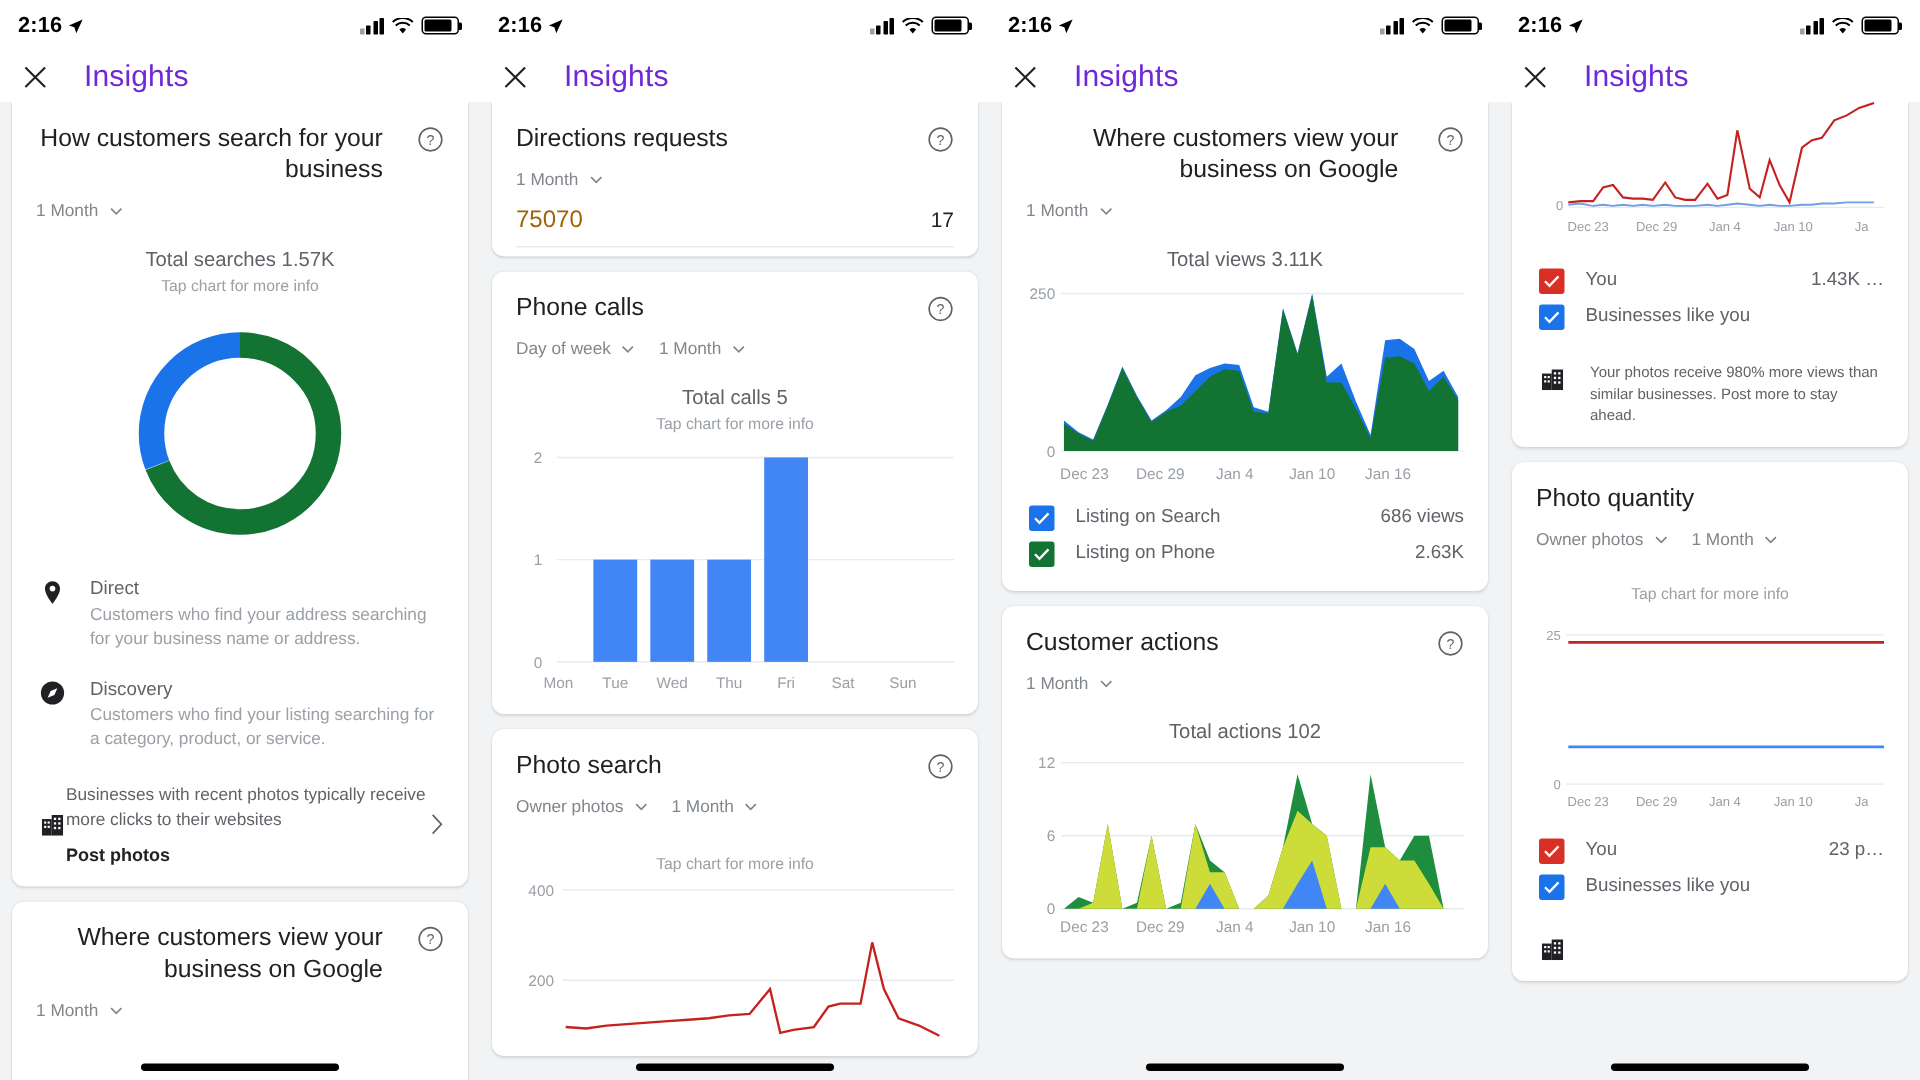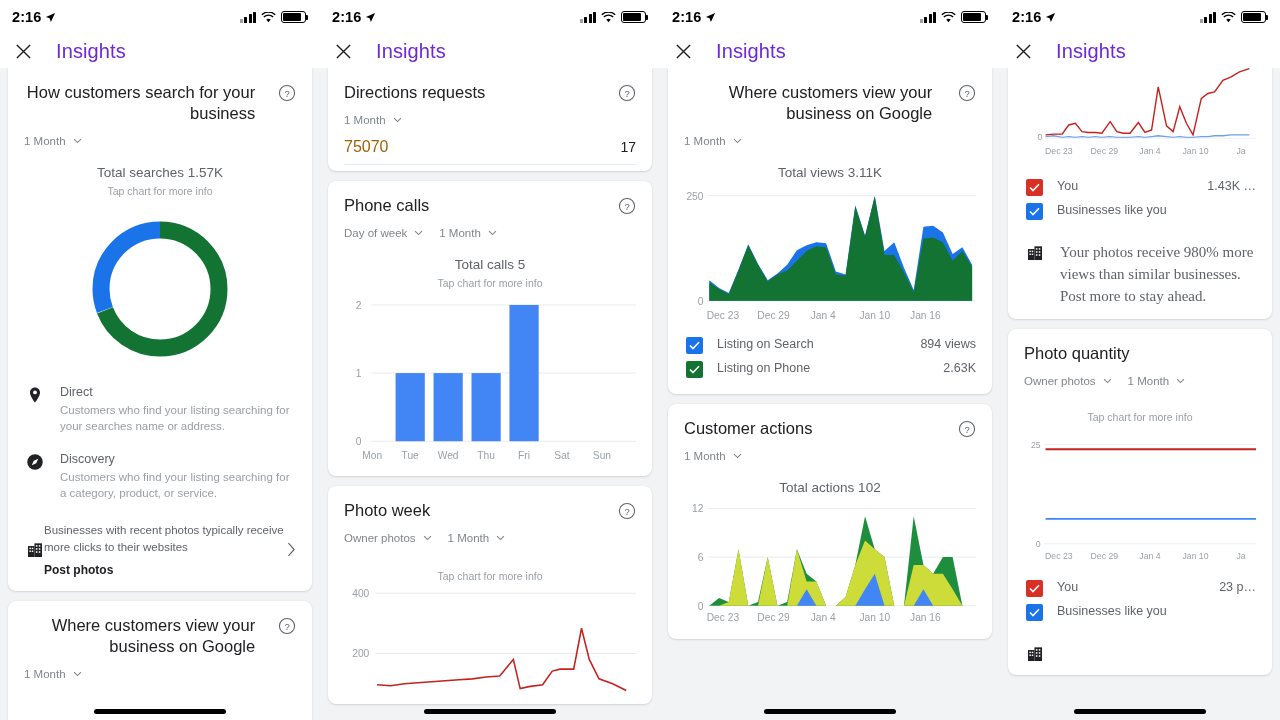--- a/index.html
+++ b/index.html
@@ -86,21 +86,21 @@
   .cb.blue { background:#1a73e8; }
   .cb.green { background:#137333; }
   .cb.red { background:#d93025; }
   .cb.blue2 { background:#1a73e8; }
   .cb-label { flex:1; font-size:12.5px; color:#5f6368; }
   .cb-val { font-size:12.5px; color:#5f6368; white-space:nowrap; }
 
   
   .info-row { display:flex; gap:16px; align-items:flex-start; margin-top:18px;
     padding-left:2px; }
-  .info-text { font-size:15px; color:#5f6368; line-height:1.45;font-family:Liberation Serif, serif; }
+  .info-text { font-size:10px; color:#5f6368; line-height:1.45; }
 
   svg { display:block; }
   .chart { width:100%; }
   .axlab { font-size:9.5px; fill:#9aa0a6; font-family:"Liberation Sans", sans-serif; }
   .axlab.big { font-size:10.5px; }
   .grid { stroke:#e8eaed; stroke-width:1; }
 
   
   .home-ind { position:absolute; bottom:6px; left:50%; transform:translateX(-50%);
     width:132px; height:5px; background:#000; border-radius:3px; z-index:5; }
@@ -176,21 +176,21 @@
         </div>
 
         <div class="legend-list">
           <div class="legend-row">
             <svg class="legend-ico" viewBox="0 0 20 20">
               <path d="M10 1.6c-3.1 0-5.6 2.5-5.6 5.6 0 4.2 5.6 11.2 5.6 11.2s5.6-7 5.6-11.2c0-3.1-2.5-5.6-5.6-5.6z" fill="#202124"></path>
               <circle cx="10" cy="7.1" r="2.1" fill="#fff"></circle>
             </svg>
             <div>
               <div class="legend-name">Direct</div>
-              <div class="legend-desc">Customers who find your listing searching for your searches name or address.</div>
+              <div class="legend-desc">Customers who find your address searching for your business name or address.</div>
             </div>
           </div>
           <div class="legend-row">
             <svg class="legend-ico" viewBox="0 0 20 20">
               <circle cx="10" cy="10" r="8.6" fill="#202124"></circle>
               <path d="M13.6 6.4 L8.6 8.6 L6.4 13.6 L11.4 11.4 Z" fill="#fff"></path>
             </svg>
             <div>
               <div class="legend-name">Discovery</div>
               <div class="legend-desc">Customers who find your listing searching for a category, product, or service.</div>
@@ -345,21 +345,21 @@
           <text class="axlab big" x="107" y="172" text-anchor="middle">Wed</text>
           <text class="axlab big" x="146" y="172" text-anchor="middle">Thu</text>
           <text class="axlab big" x="185" y="172" text-anchor="middle">Fri</text>
           <text class="axlab big" x="224" y="172" text-anchor="middle">Sat</text>
           <text class="axlab big" x="265" y="172" text-anchor="middle">Sun</text>
         </svg>
       </div>
 
       <div class="card">
         <div class="card-head">
-          <div class="card-title">Photo week</div>
+          <div class="card-title">Photo search</div>
           <svg class="help" viewBox="0 0 20 20">
             <circle cx="10" cy="10" r="8.4" fill="none" stroke="#5f6368" stroke-width="1.2"></circle>
             <text x="10" y="14" text-anchor="middle" font-size="10.5" fill="#5f6368" font-family="Liberation Sans, sans-serif">?</text>
           </svg>
         </div>
         <div class="filters">
           <div class="filter">
             <span class="filter-label">Owner photos</span>
             <svg class="caret" viewBox="0 0 10 7">
                 <path d="M1 1.3 L5 5.3 L9 1.3" stroke="#80868b" stroke-width="1.3" fill="none"></path>
@@ -457,21 +457,21 @@
         </svg>
 
         <div class="cb-list" style="margin-top:4px">
           <div class="cb-row">
             <span class="cb blue">
               <svg width="11" height="9" viewBox="0 0 12 10">
                   <path d="M1 5 L4.3 8.4 L11 1.4" stroke="#fff" stroke-width="1.7" fill="none"></path>
                 </svg>
             </span>
             <span class="cb-label">Listing on Search</span>
-            <span class="cb-val">894 views</span>
+            <span class="cb-val">686 views</span>
           </div>
           <div class="cb-row">
             <span class="cb green">
               <svg width="11" height="9" viewBox="0 0 12 10">
                   <path d="M1 5 L4.3 8.4 L11 1.4" stroke="#fff" stroke-width="1.7" fill="none"></path>
                 </svg>
             </span>
             <span class="cb-label">Listing on Phone</span>
             <span class="cb-val">2.63K</span>
           </div>

